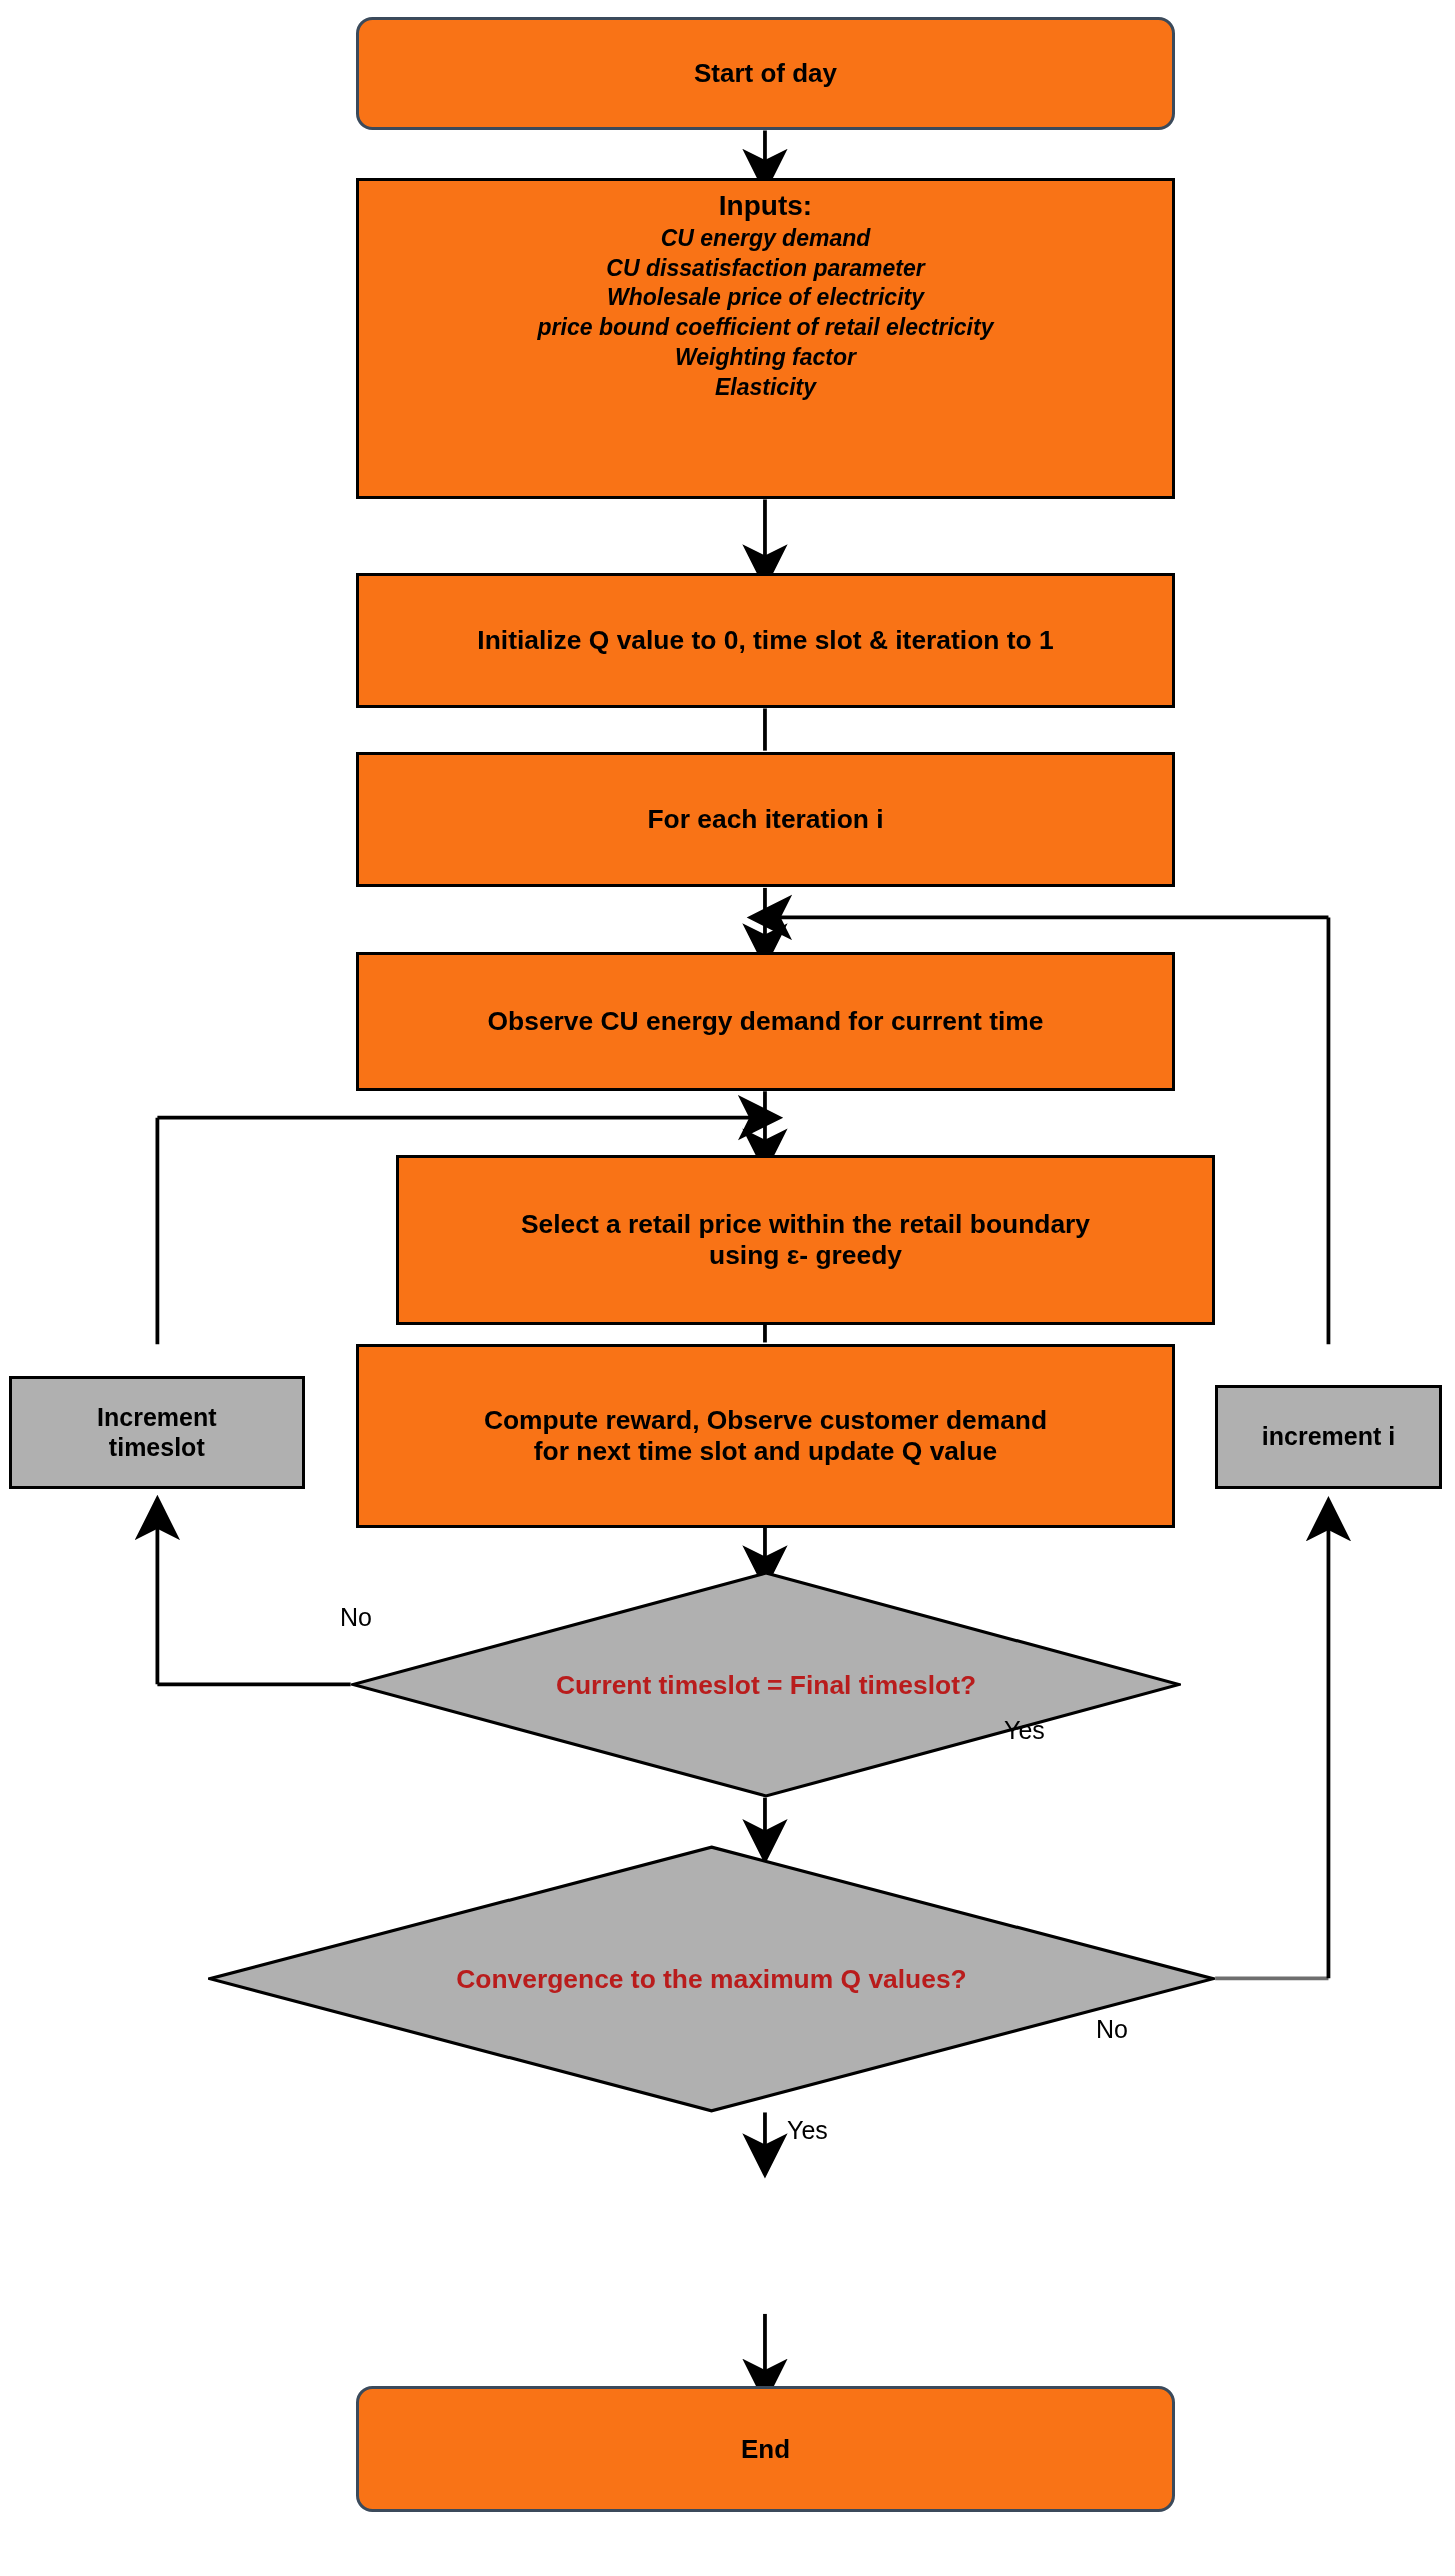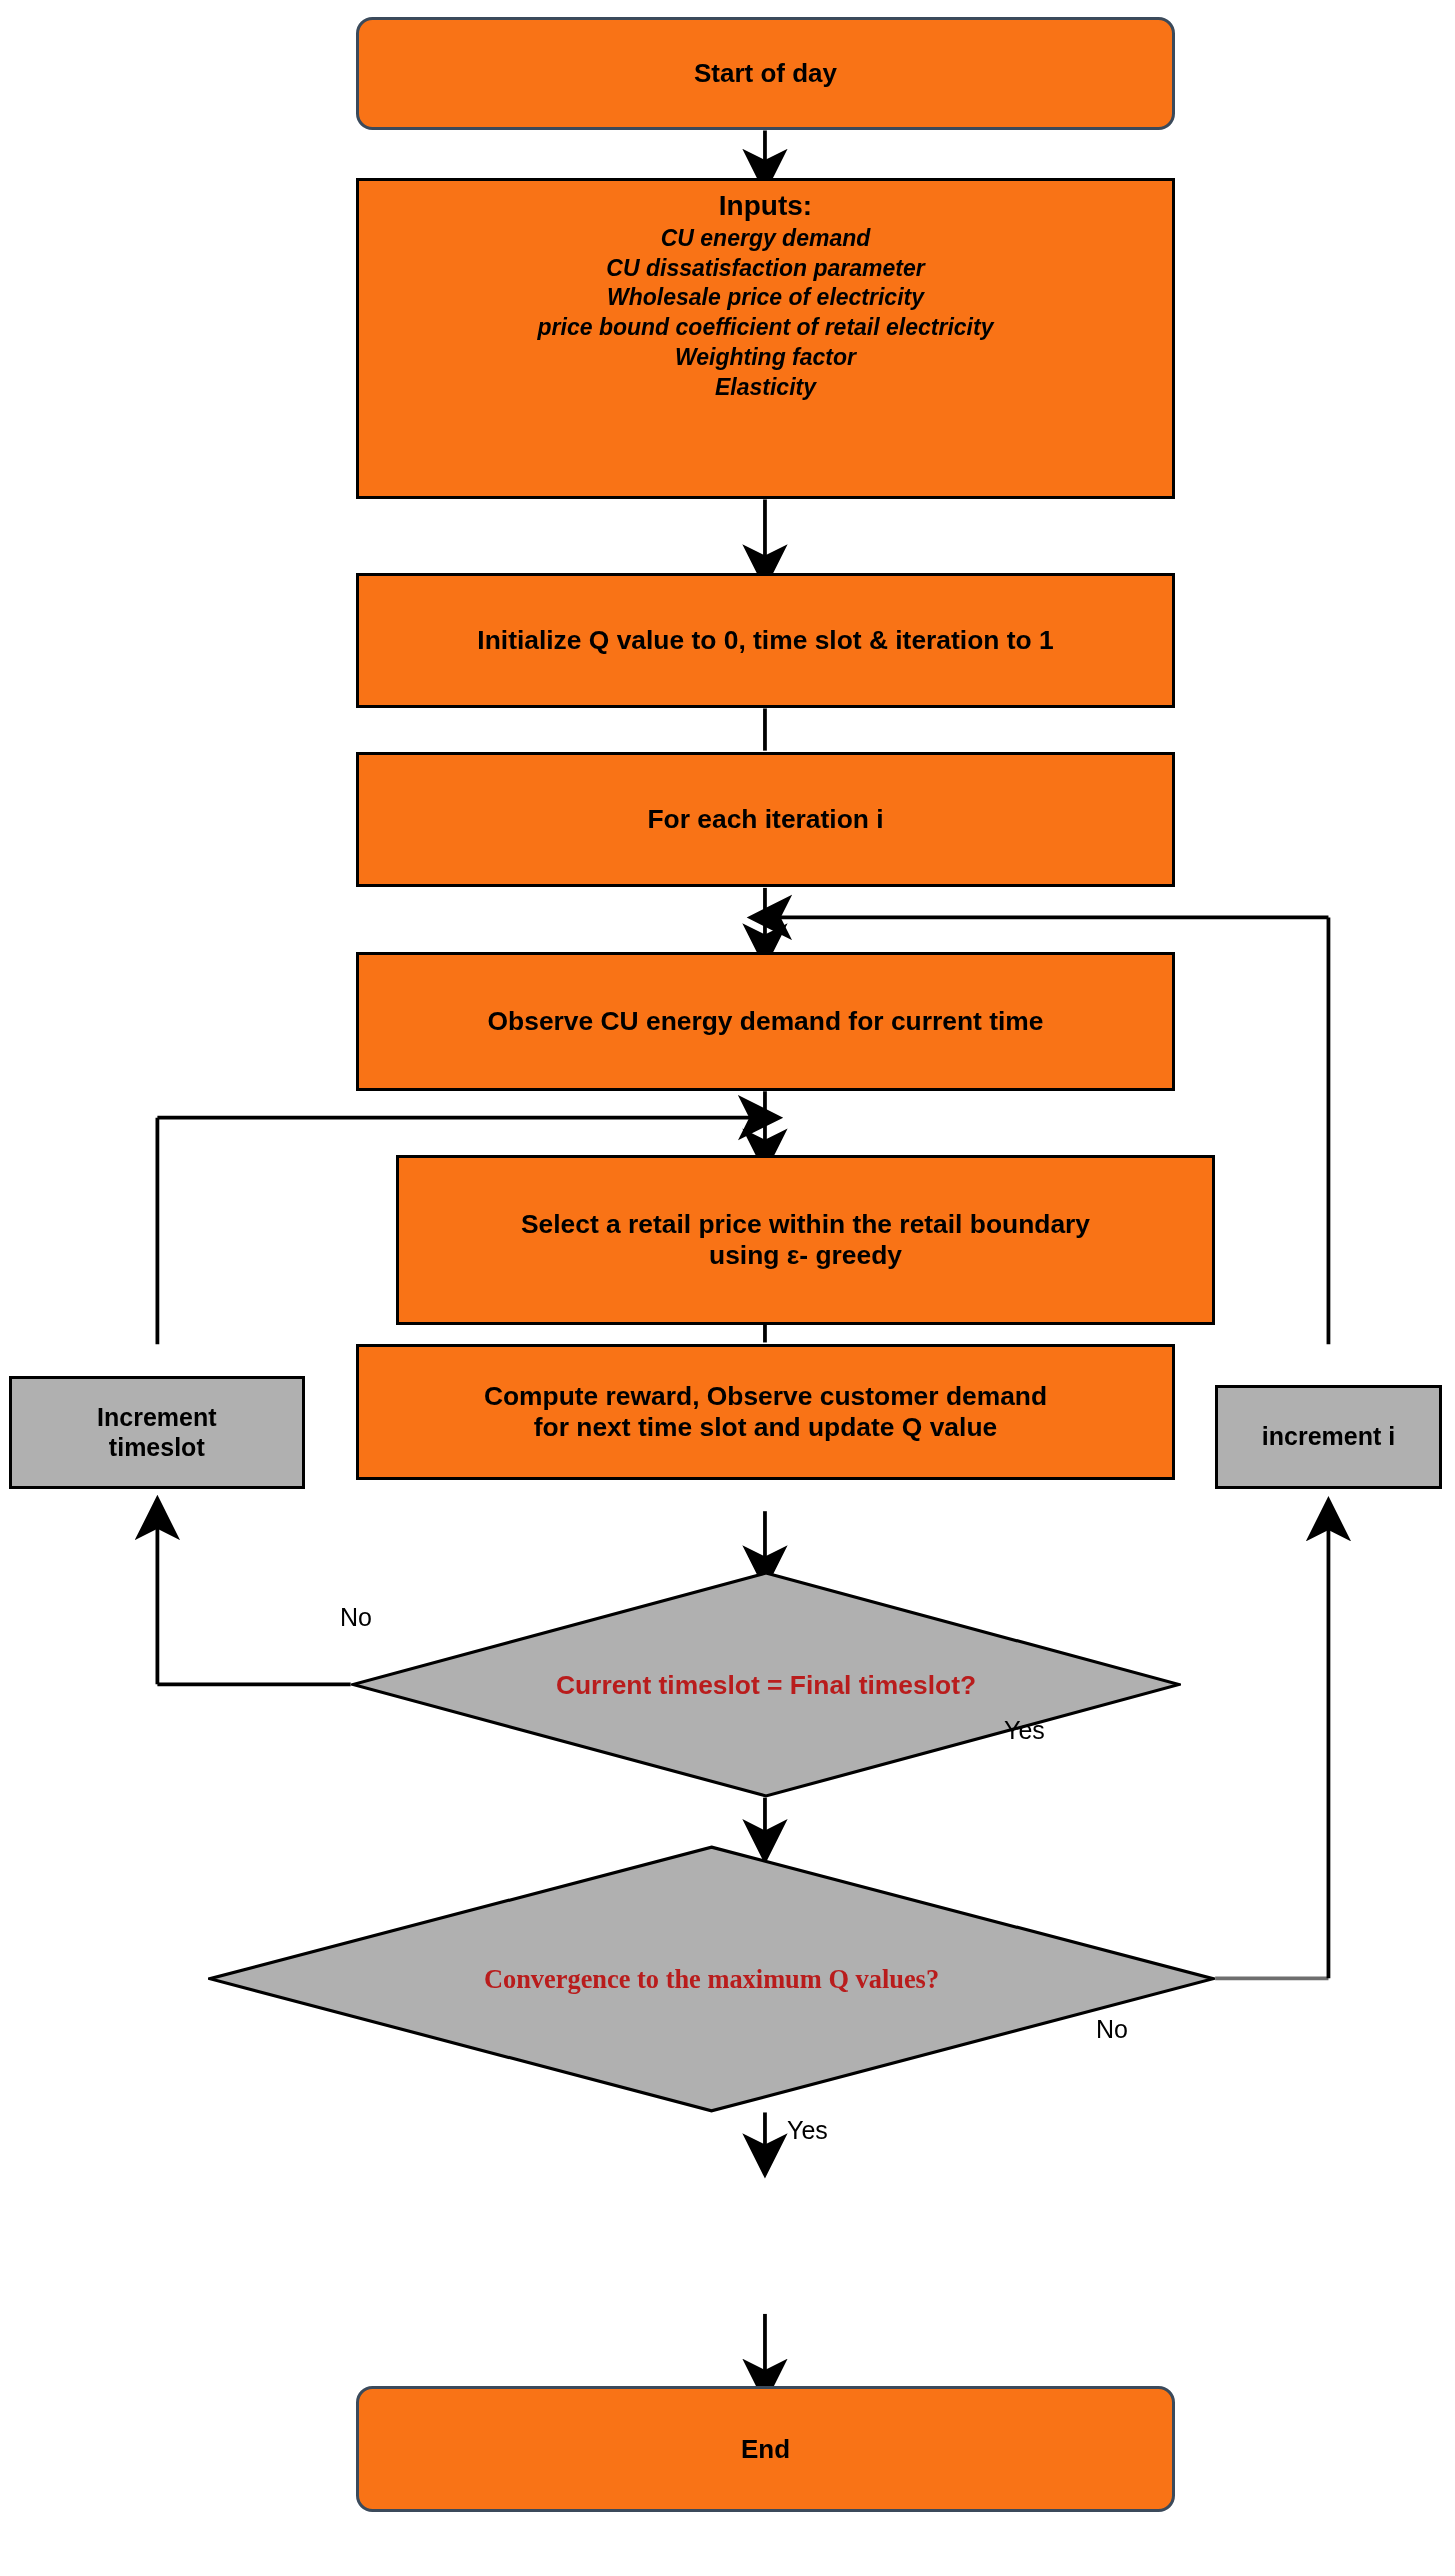--- a/index.html
+++ b/index.html
@@ -159,41 +159,41 @@
   <div class="node rect" style="left:376px;top:1155px;width:819px;height:170px;margin-left:20px;">
     <span class="label t-body">Select a retail price within the retail boundary
 using ε- greedy</span>
   </div>
 
   <div class="node side-box" style="left:8.8px;top:1376px;width:296px;height:113px;">
     <span class="label t-side">Increment
 timeslot</span>
   </div>
 
-  <div class="node rect" style="left:356px;top:1344px;width:819px;height:136px;">
+  <div class="node rect" style="left:356px;top:1344px;width:819px;height:184px;">
     <span class="label t-body">Compute reward, Observe customer demand
 for next time slot and update Q value</span>
   </div>
 
   <div class="node side-box" style="left:1215px;top:1385px;width:227px;height:104px;">
     <span class="label t-side">increment i</span>
   </div>
 
   <div class="diamond-wrap" style="left:351px;top:1571px;width:830px;height:227px;">
     <svg width="830" height="227" viewBox="0 0 1318 360" xmlns="http://www.w3.org/2000/svg">
       <polygon points="659,3 1315,180 659,357 3,180" fill="#b0b0b0" stroke="#000000" stroke-width="5"></polygon>
     </svg>
     <div class="diamond-text t-diamond" style="top:99px;">Current timeslot = Final timeslot?</div>
   </div>
 
   <div class="diamond-wrap" style="left:208px;top:1845px;width:1007px;height:268px;">
     <svg width="1007" height="268" viewBox="0 0 1600 425" xmlns="http://www.w3.org/2000/svg">
       <polygon points="800,3 1597,212 800,422 3,212" fill="#b0b0b0" stroke="#000000" stroke-width="5"></polygon>
     </svg>
-    <div class="diamond-text t-diamond" style="top:119px;font-family:Liberation Serif, serif;">Convergence to the maximum Q values?</div>
+    <div class="diamond-text t-diamond" style="top:119px;">Convergence to the maximum Q values?</div>
   </div>
 
 
   <div class="node terminator" style="left:356px;top:2386px;width:819px;height:126px;">
     <span class="label t-start">End</span>
   </div>
 
   <div class="edge-label" style="left:340px;top:1603px;">No</div>
   <div class="edge-label" style="left:1004px;top:1716px;">Yes</div>
   <div class="edge-label" style="left:1096px;top:2015px;">No</div>

